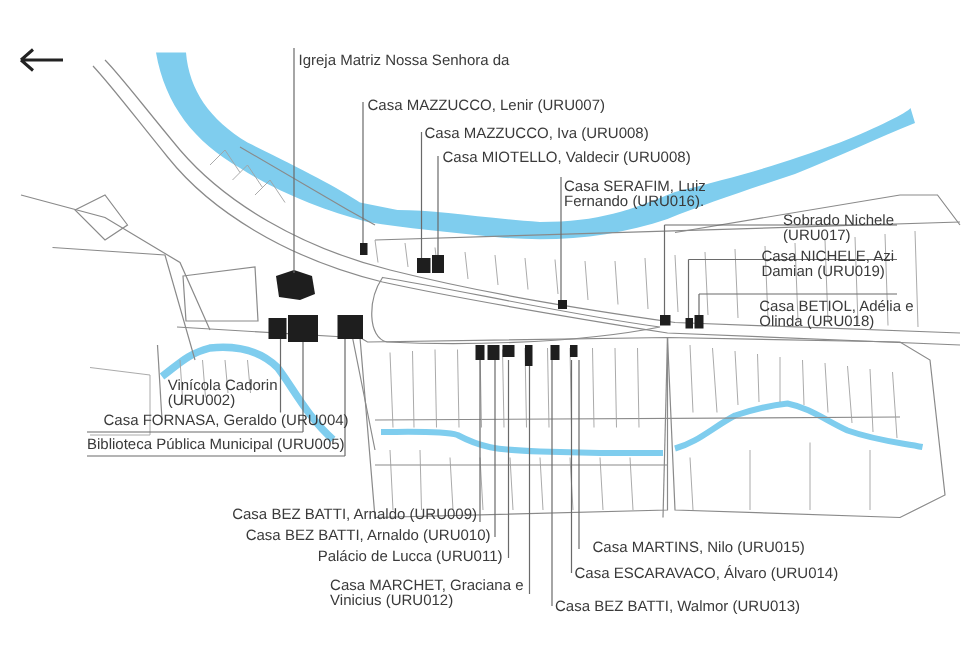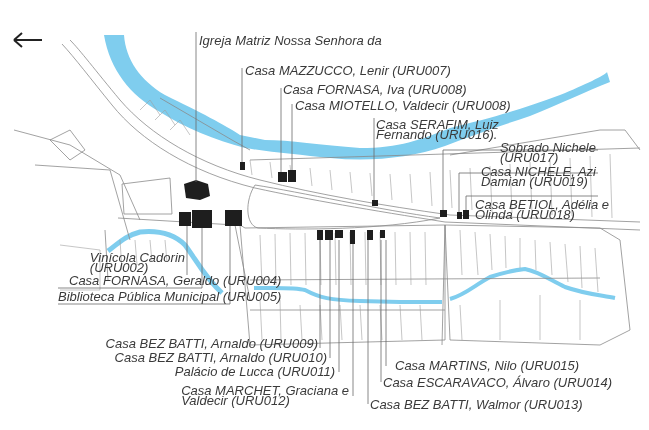--- a/index.html
+++ b/index.html
@@ -1,19 +1,19 @@
 <!DOCTYPE html>
 <html><head>
 <meta charset="utf-8">
 <style>
   html, body { margin:0; padding:0; background:#ffffff; }
   body { width:649px; height:430px; position:relative; overflow:hidden;
          font-family:"Liberation Sans", sans-serif; }
   #map { position:absolute; left:0; top:0; width:649px; height:430px; }
-  .lbl { position:absolute; font-size:13px; color:#3a3a3a; line-height:10px; white-space:nowrap;font-style:italic; }
+  .lbl { position:absolute; font-size:10px; color:#3a3a3a; line-height:10px; white-space:nowrap; }
   .r { }
   .back { position:absolute; left:12px; top:32px; width:32px; height:16px; cursor:pointer; }
 </style>
 </head>
 <body>
 
 <svg id="map" viewBox="0 0 649 430" xmlns="http://www.w3.org/2000/svg">
 
   <path fill="#7fcdee" d="M104,35 L124,35 C126,60 140,80 165,95 C200,112 225,125 240,135 L265,140 C290,140 320,145 360,148 C400,148 420,140 450,128 C490,118 520,110 560,95 C585,85 605,75 607,72 L610,82 C585,92 560,104 530,116 C500,126 470,136 445,146 C410,158 370,162 330,158 C300,155 270,152 245,148 C215,140 185,128 160,112 C130,95 110,70 104,35 Z"></path>
 
@@ -95,21 +95,21 @@
 </svg>
 
 <svg class="back" viewBox="0 0 32 16">
   <path d="M2,8 L30,8 M2,8 L10,1 M2,8 L10,15" stroke="#222" stroke-width="2" fill="none"></path>
 </svg>
 
 <div class="lbl" style="left:199px;top:36px;">
   <div>Igreja Matriz Nossa Senhora da</div>
 </div>
 <div class="lbl" style="left:245px;top:66px;">Casa MAZZUCCO, Lenir (URU007)</div>
-<div class="lbl" style="left:283px;top:85px;">Casa FORNASA, Iva (URU008)</div>
+<div class="lbl" style="left:283px;top:85px;">Casa MAZZUCCO, Iva (URU008)</div>
 <div class="lbl" style="left:295px;top:101px;">Casa MIOTELLO, Valdecir (URU008)</div>
 <div class="lbl" style="left:376px;top:120px;">
   <div>Casa SERAFIM, Luiz</div>
   <div>Fernando (URU016).</div>
 </div>
 <div class="lbl r" style="right:53px;top:143px;">
   <div>Sobrado Nichele</div>
   <div>(URU017)</div>
 </div>
 <div class="lbl r" style="right:53px;top:167px;">
@@ -124,17 +124,17 @@
   <div>Vinícola Cadorin</div>
   <div>(URU002)</div>
 </div>
 <div class="lbl" style="left:58px;top:276px;margin-left:11px;">Casa FORNASA, Geraldo (URU004)</div>
 <div class="lbl" style="left:58px;top:292px;">Biblioteca Pública Municipal (URU005)</div>
 <div class="lbl r" style="right:331px;top:339px;">Casa BEZ BATTI, Arnaldo (URU009)</div>
 <div class="lbl r" style="right:322px;top:353px;">Casa BEZ BATTI, Arnaldo (URU010)</div>
 <div class="lbl r" style="right:314px;top:367px;">Palácio de Lucca (URU011)</div>
 <div class="lbl r" style="right:300px;top:386px;">
   <div>Casa MARCHET, Graciana e</div>
-  <div>Valdecir (URU012)</div>
+  <div>Vinicius (URU012)</div>
 </div>
 <div class="lbl" style="left:370px;top:400px;">Casa BEZ BATTI, Walmor (URU013)</div>
 <div class="lbl" style="left:383px;top:378px;text-align:right;">Casa ESCARAVACO, Álvaro (URU014)</div>
 <div class="lbl" style="left:395px;top:361px;">Casa MARTINS, Nilo (URU015)</div>
 
 </body></html>

